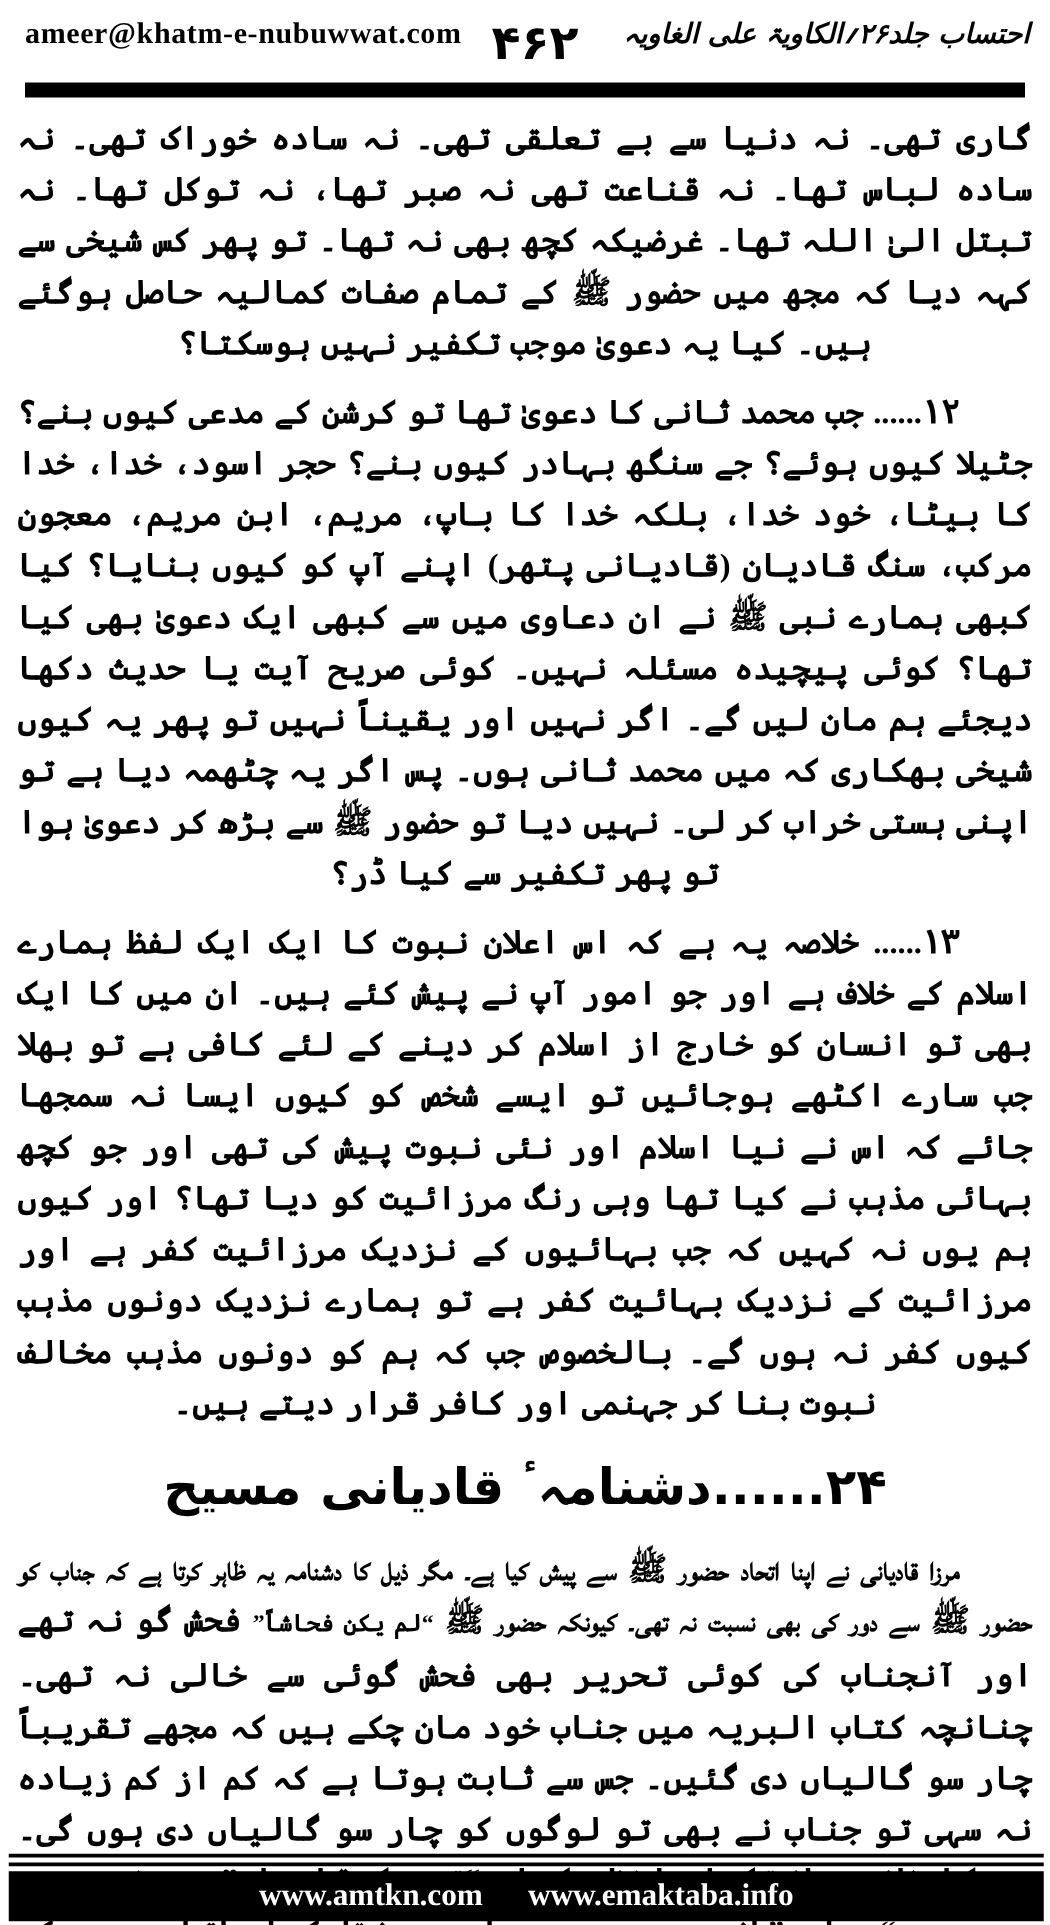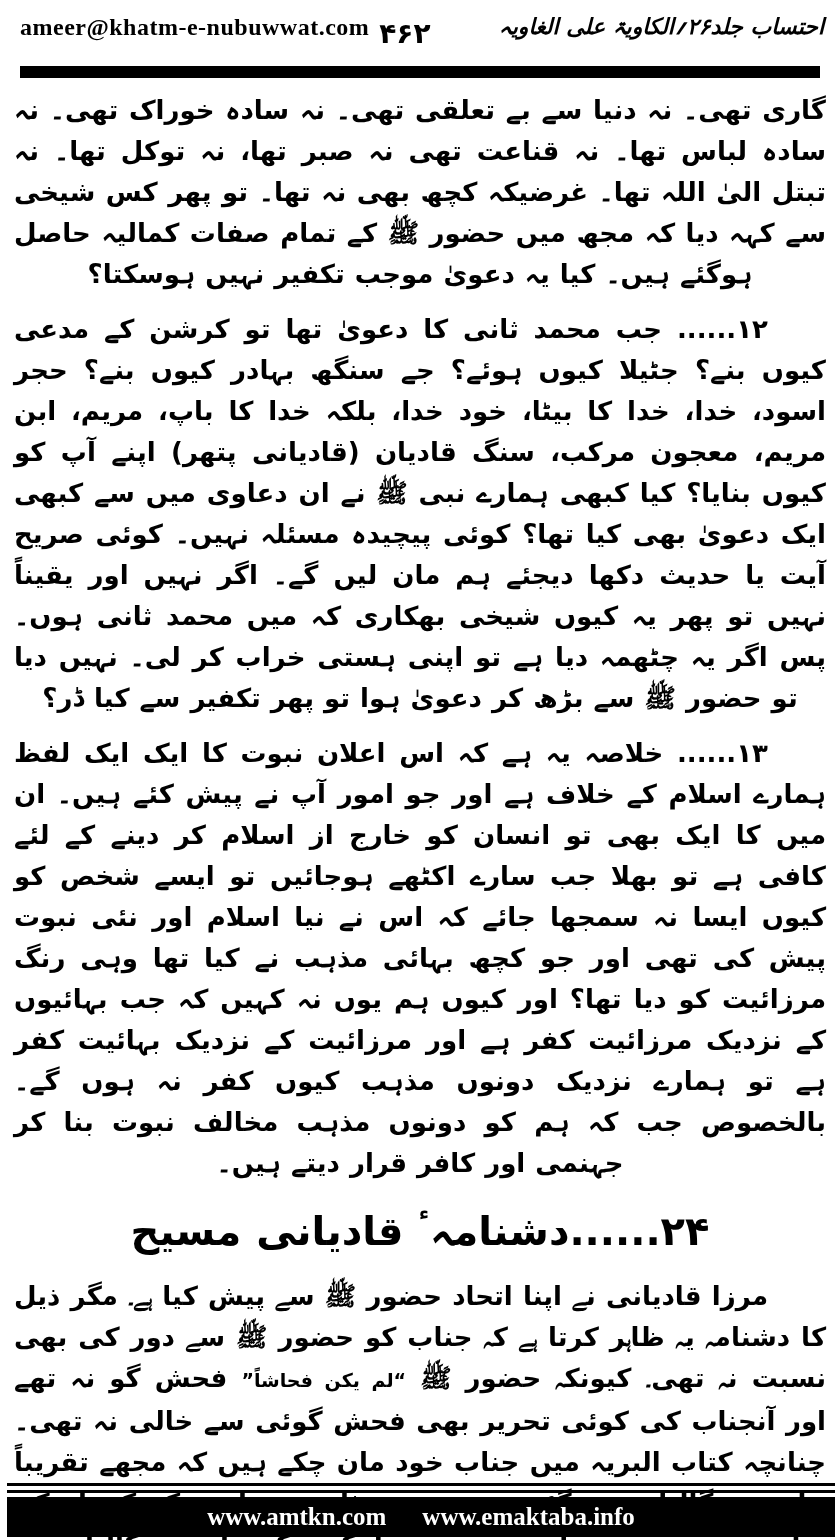--- a/index.html
+++ b/index.html
@@ -13,37 +13,37 @@
     display:flex; 
     padding:14px 16px 0 20px;
   }
   .email {
     font-family:"Liberation Serif", serif;
     font-weight:bold; font-size:24px; letter-spacing:0.5px;
     white-space:nowrap;
   }
   .page-num {
     font-family:"DejaVu Sans", sans-serif;
-    font-weight:bold; font-size:28px; line-height:40px;
-    margin-left:10px; white-space:nowrap;
+    font-weight:bold; font-size:38px; line-height:40px;
+    margin-left:24px; white-space:nowrap;
   }
   .book-title {
     margin-left:auto; direction:rtl; unicode-bidi:isolate;
     font-weight:bold; font-size:22px; white-space:nowrap;font-style:italic;
   }
   .top-rule { height:12px; background:#000; margin:12px 20px 0 20px; }
 
   
   .body-text {
     padding:12px 14px 0 14px;
     direction:rtl; text-align:justify;
     font-weight:bold; font-size:26px; line-height:41px;
     word-spacing:1px;
   }
-  .para { margin:0 0 14px 0; text-align-last:center; }
+  .para { margin:0 0 14px 0; text-align-last:center;font-family:Liberation Serif, serif; }
   .para.indent { text-indent:58px; }
   .para.end-left { text-align-last:left; }
   .section-heading {
     text-align-last:center;
     font-size:40px; line-height:66px;
     margin:6px 0 12px 0; font-weight:bold;
   }
   .arabic-quote { font-size:19px; letter-spacing:2px; }
 
   

